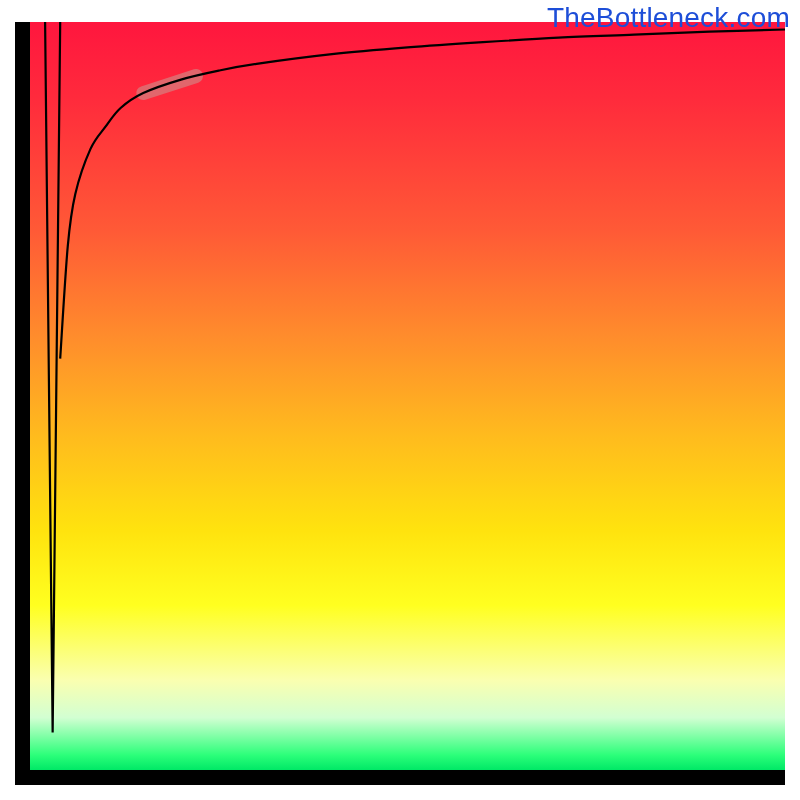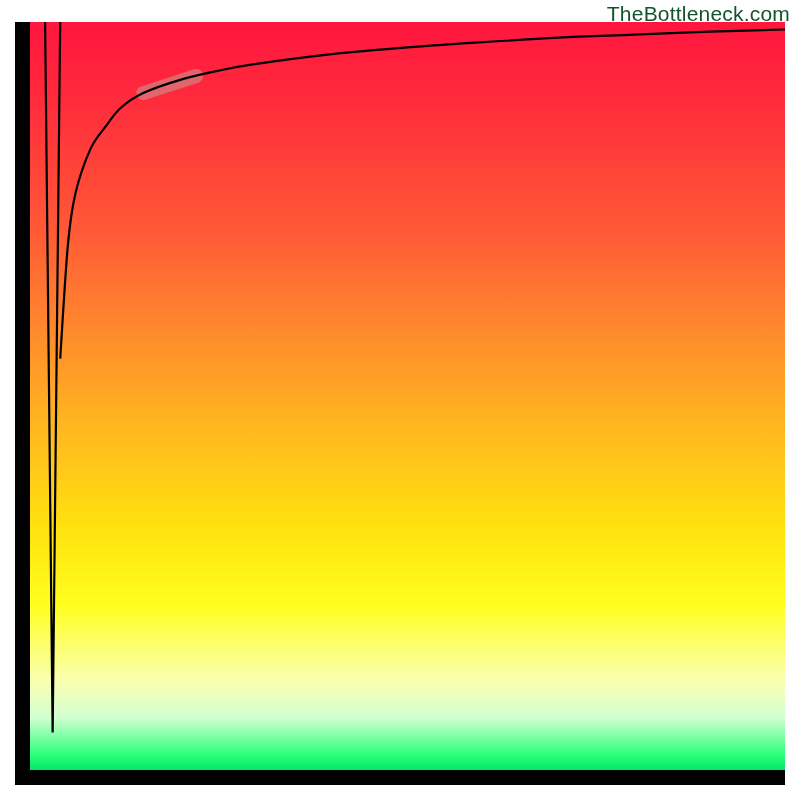--- a/index.html
+++ b/index.html
@@ -7,22 +7,22 @@
   .stage {
     position: relative;
     width: 800px;
     height: 800px;
   }
   .watermark {
     position: absolute;
     top: 2px;
     right: 10px;
     font-family: Arial, Helvetica, sans-serif;
-    font-size: 21px;
-    color: #14532d;
+    font-size: 28px;
+    color: #1d4ed8;
     letter-spacing: 0.2px;
   }
   .plot-frame {
     position: absolute;
     left: 15px;
     top: 22px;
     width: 770px;
     height: 763px;
     border-left: 15px solid #000;
     border-bottom: 15px solid #000;

